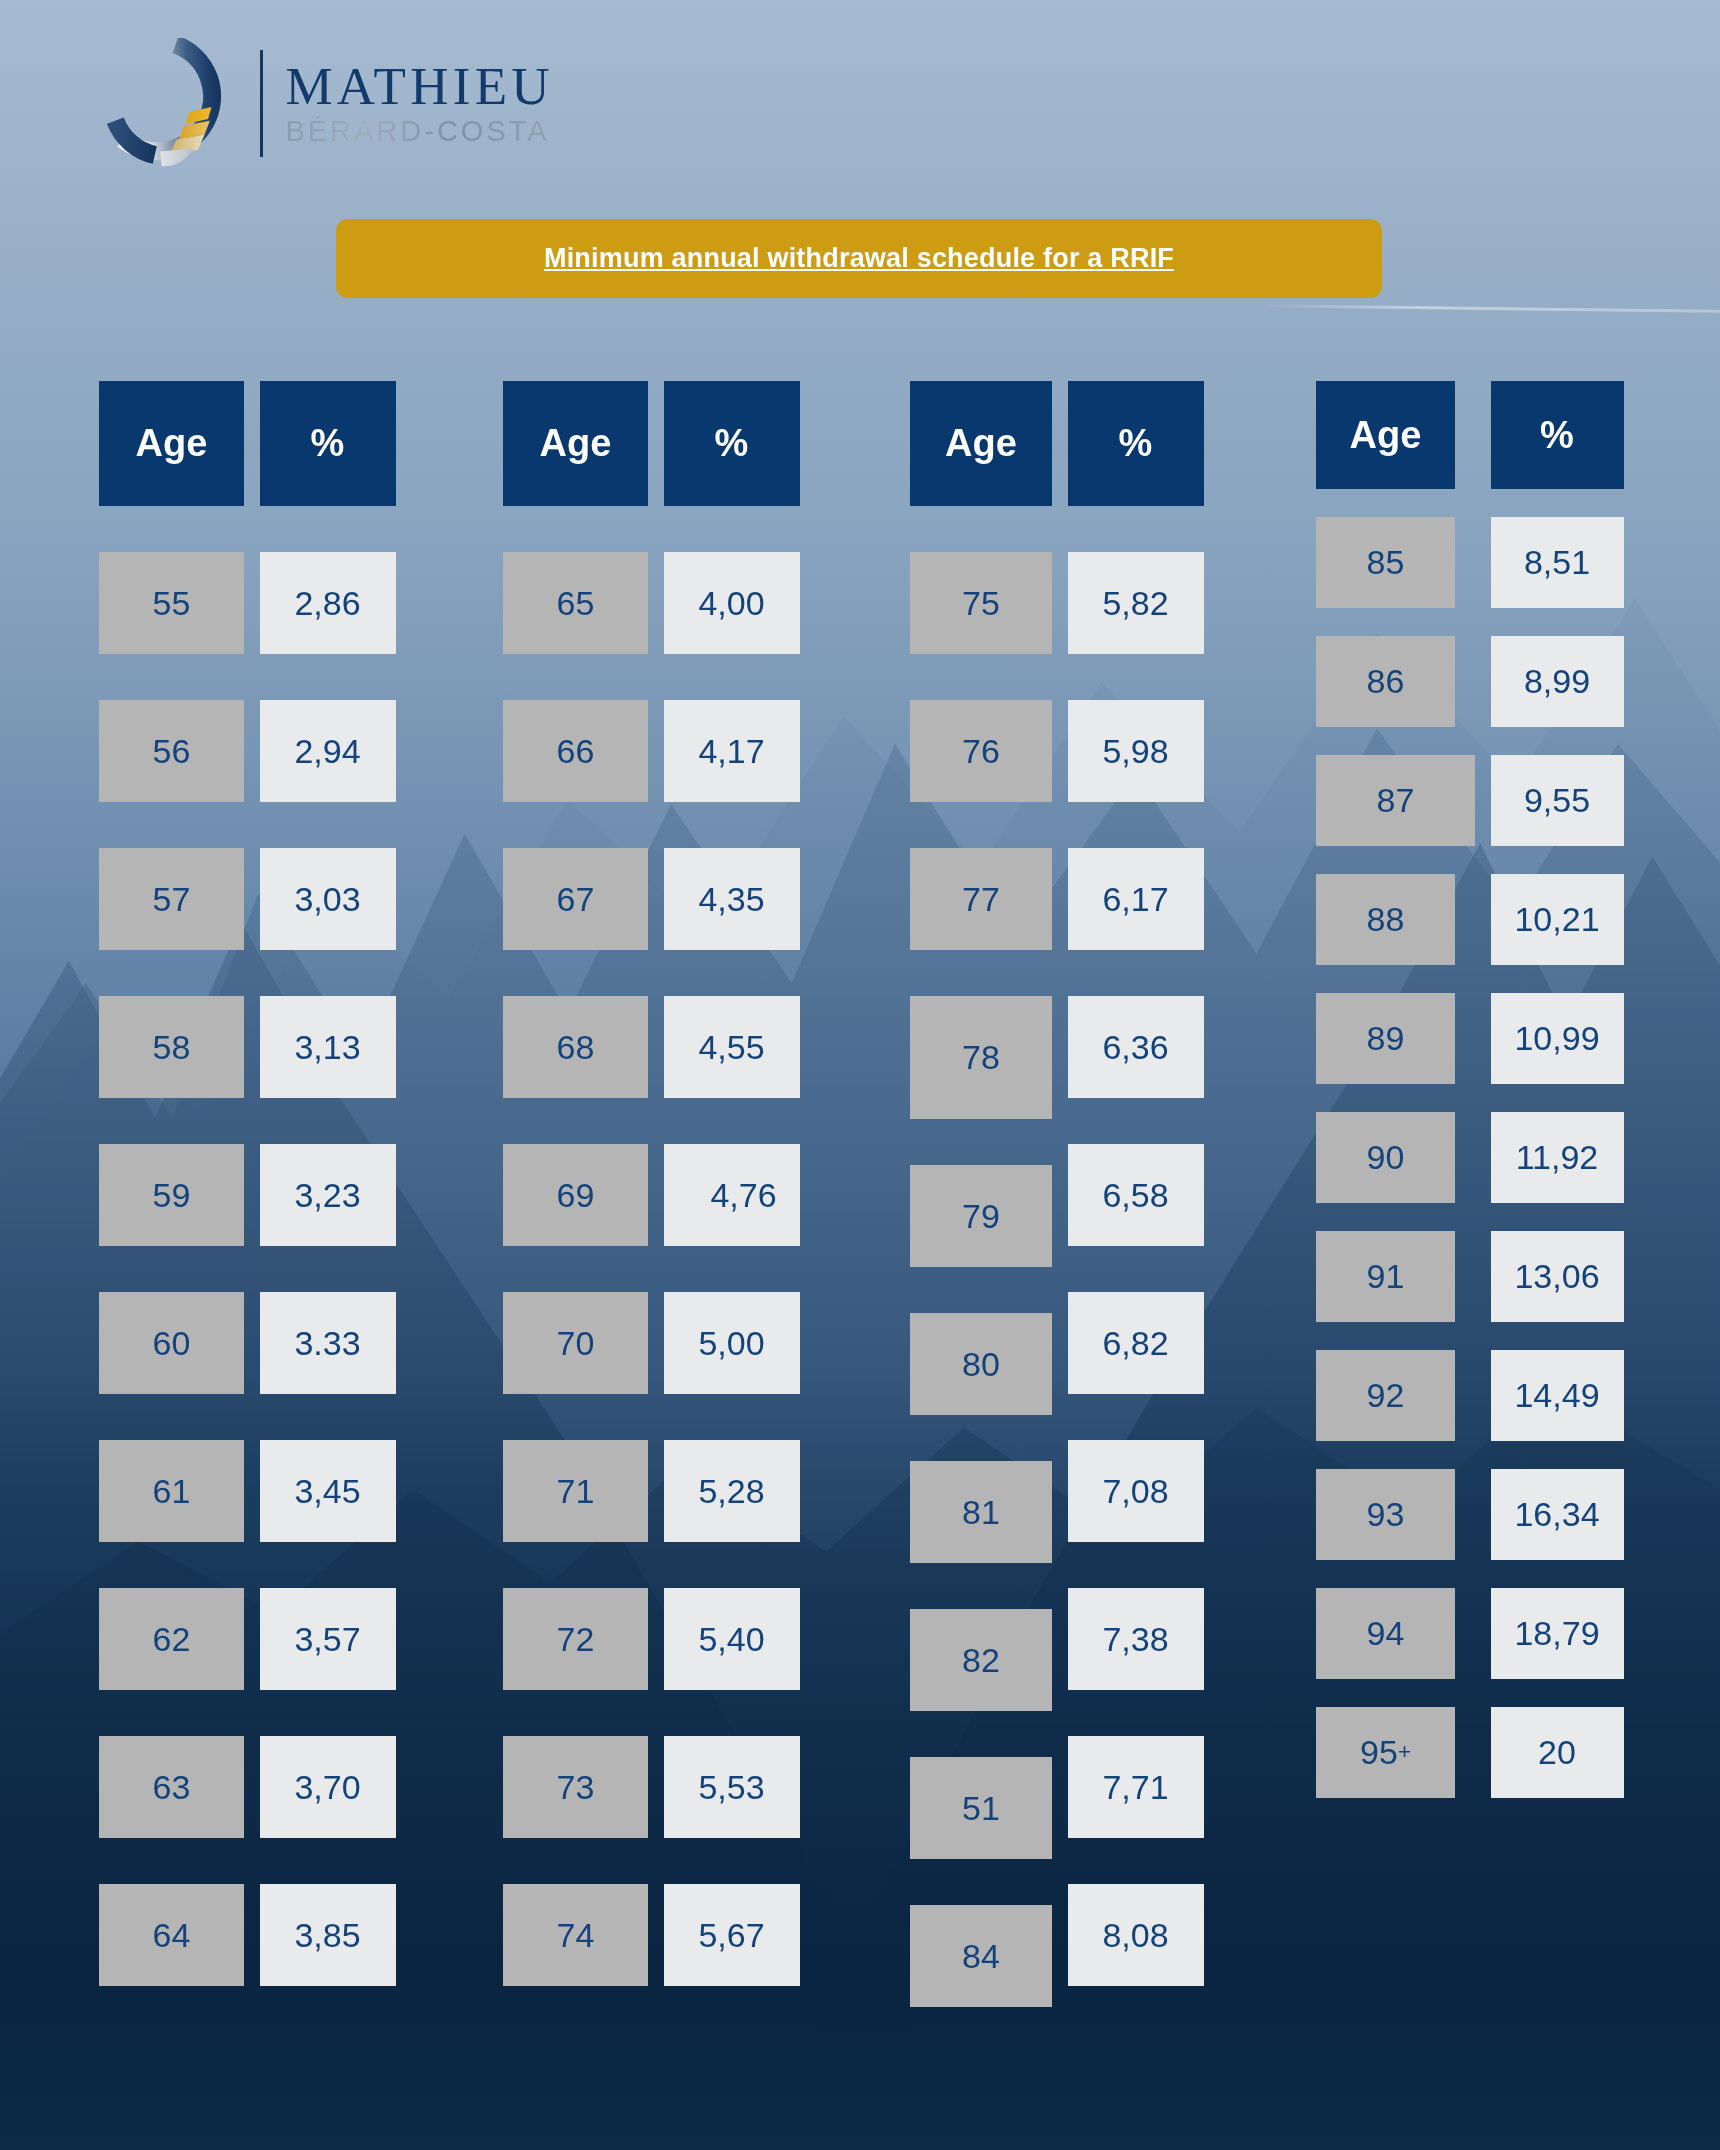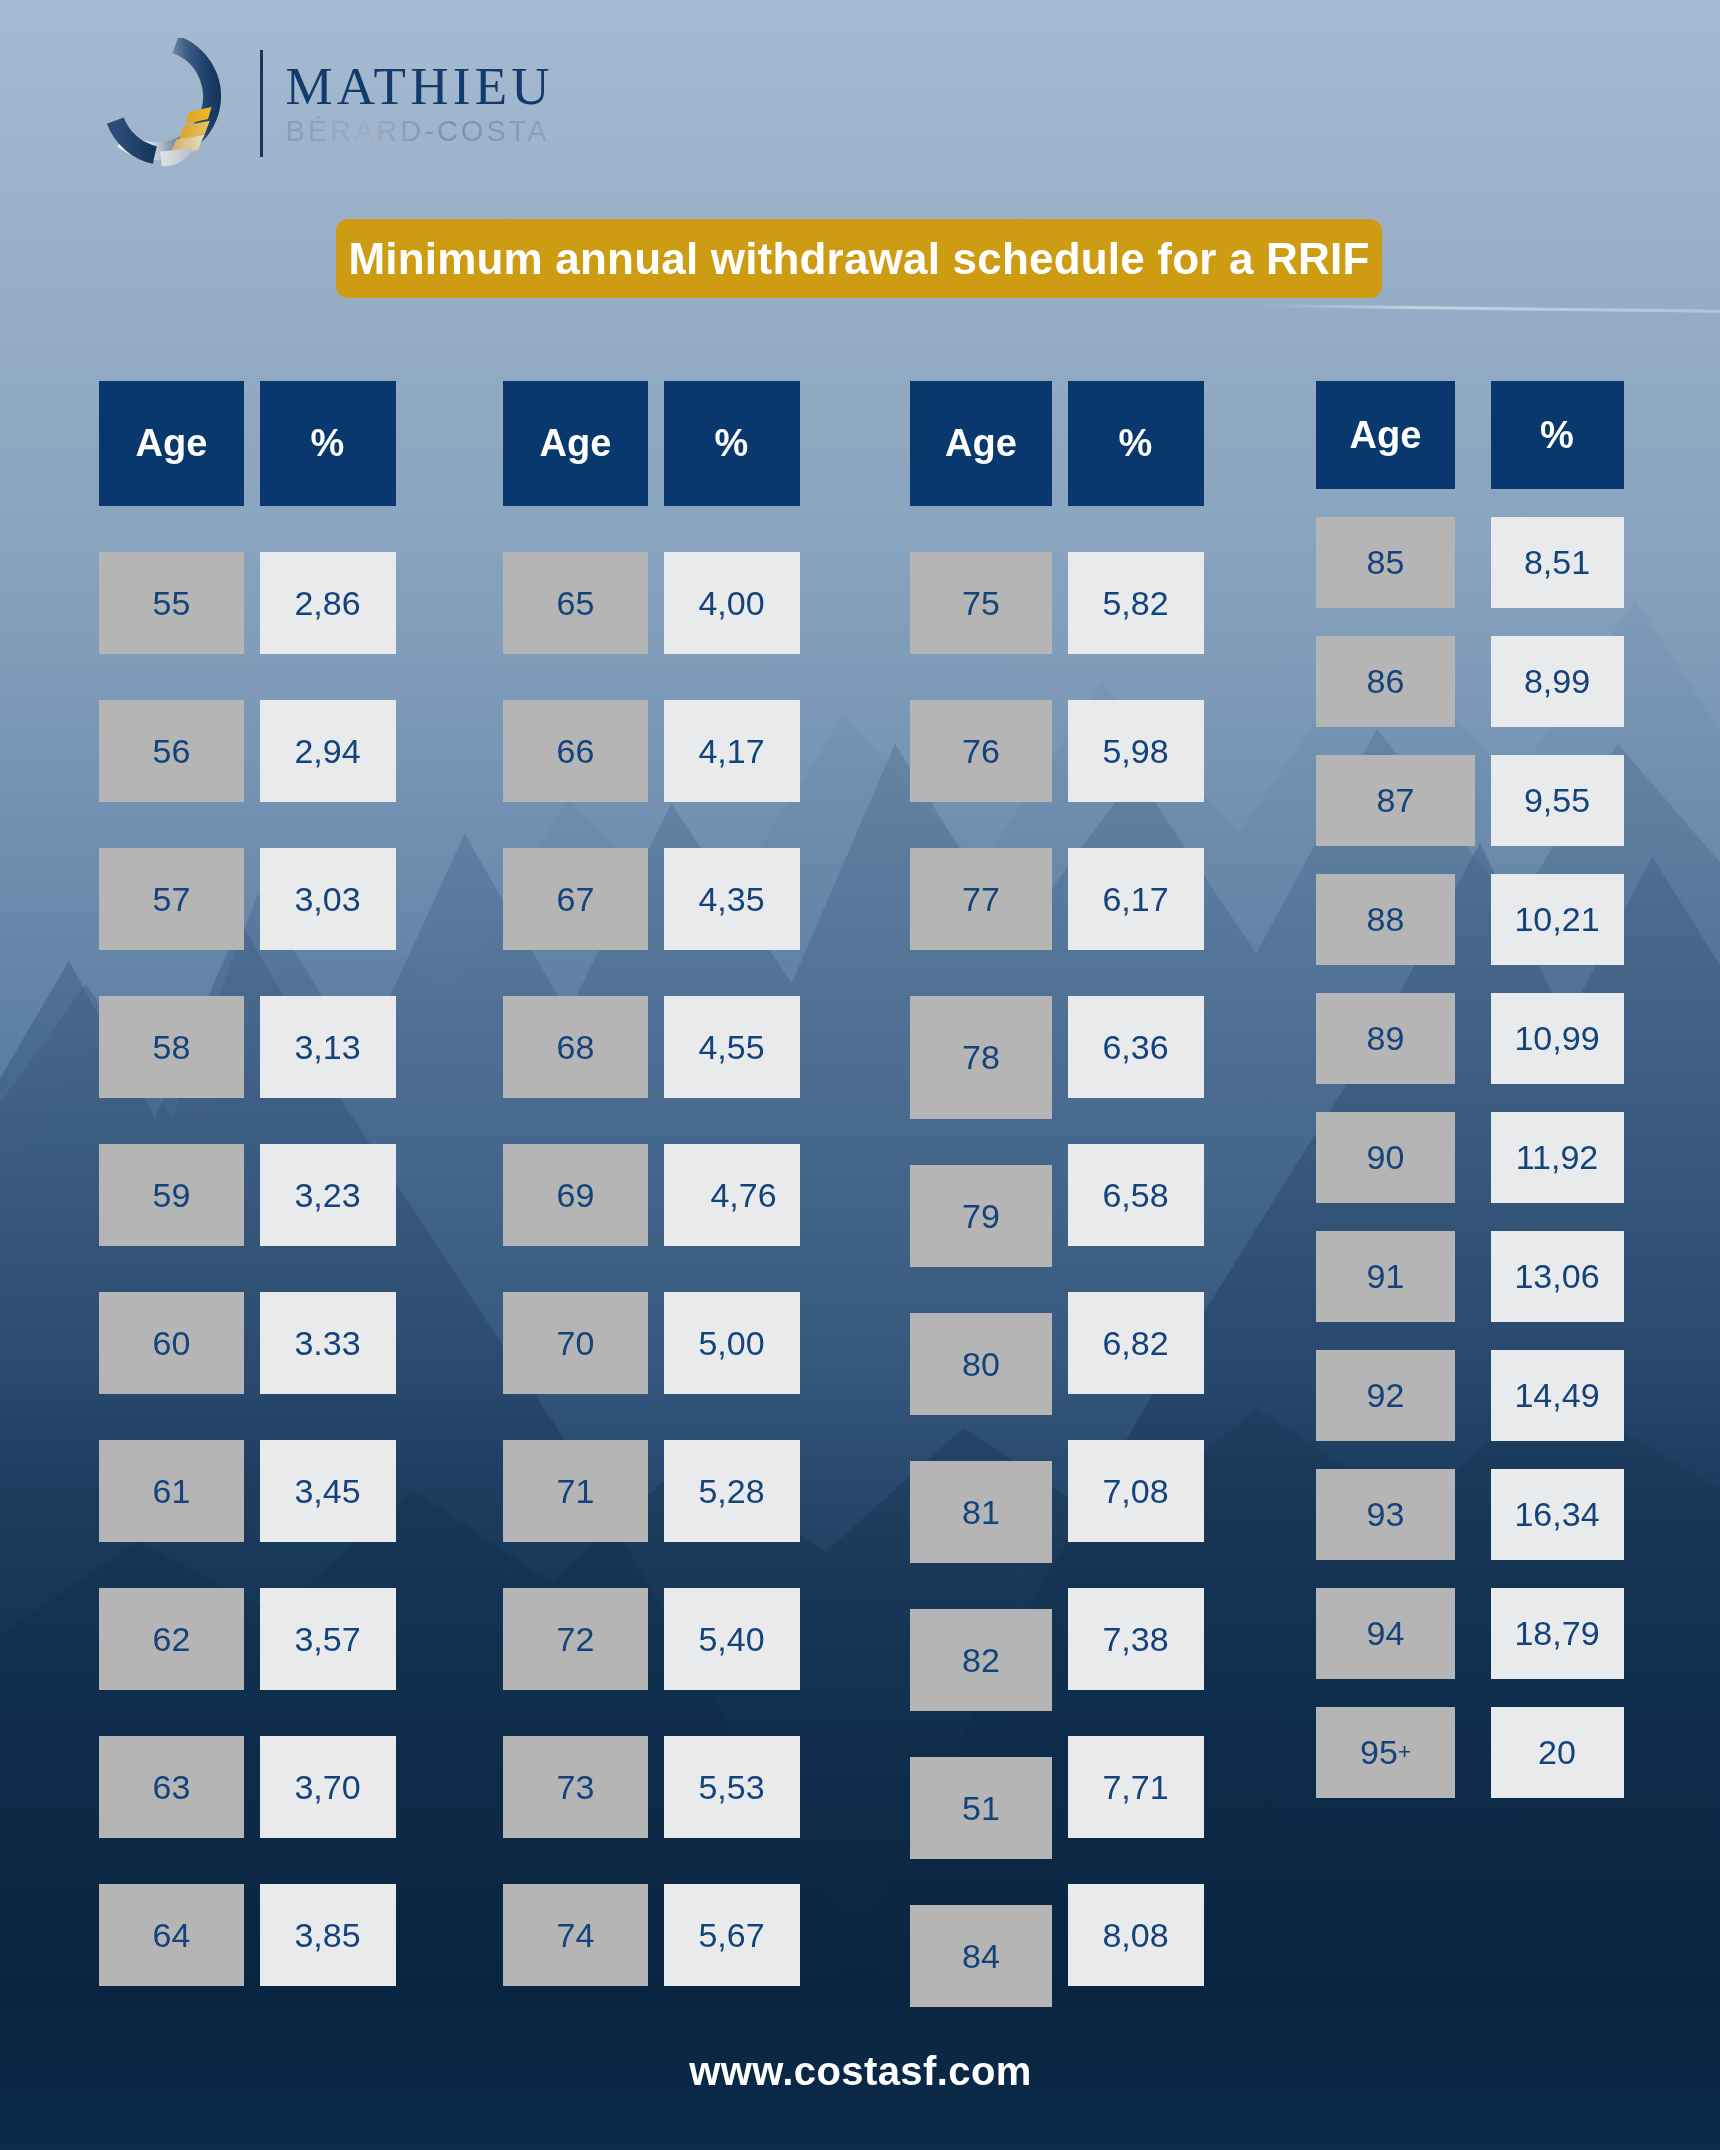--- a/index.html
+++ b/index.html
@@ -108,24 +108,25 @@
   
   #title-banner {
     position: absolute; left: 336px; top: 219px;
     width: 1046px; height: 79px;
     background: #cd9c13;
     border-radius: 12px;
     display: flex; align-items: center; justify-content: center;
   }
   #title-text {
     color: #ffffff;
-    font-size: 44px;
+    font-size: 27px;
     font-weight: bold;
     letter-spacing: 0.2px;
     white-space: nowrap;
+    text-decoration: underline;
   }
 
   
   #tables { position: absolute; left: 0; top: 0; width: 1721px; height: 2151px; }
 
   .table-col { position: absolute; display: flex; gap: 15.5px; }
 
   .col-stack { display: flex; flex-direction: column; }
 
   .hdr {
@@ -335,16 +336,15 @@
           <div class="cell pct" style="width: 133px; height: 91px;">11,92</div>
           <div class="cell pct" style="width: 133px; height: 91px;">13,06</div>
           <div class="cell pct" style="width: 133px; height: 91px;">14,49</div>
           <div class="cell pct" style="width: 133px; height: 91px;">16,34</div>
           <div class="cell pct" style="width: 133px; height: 91px;">18,79</div>
           <div class="cell pct" style="width: 133px; height: 91px;">20</div>
         </div>
       </div>
     </div>
 
-  <div id="footer-url">www.costasf.com</div>
 
 </div>
 
 
 </body></html>

